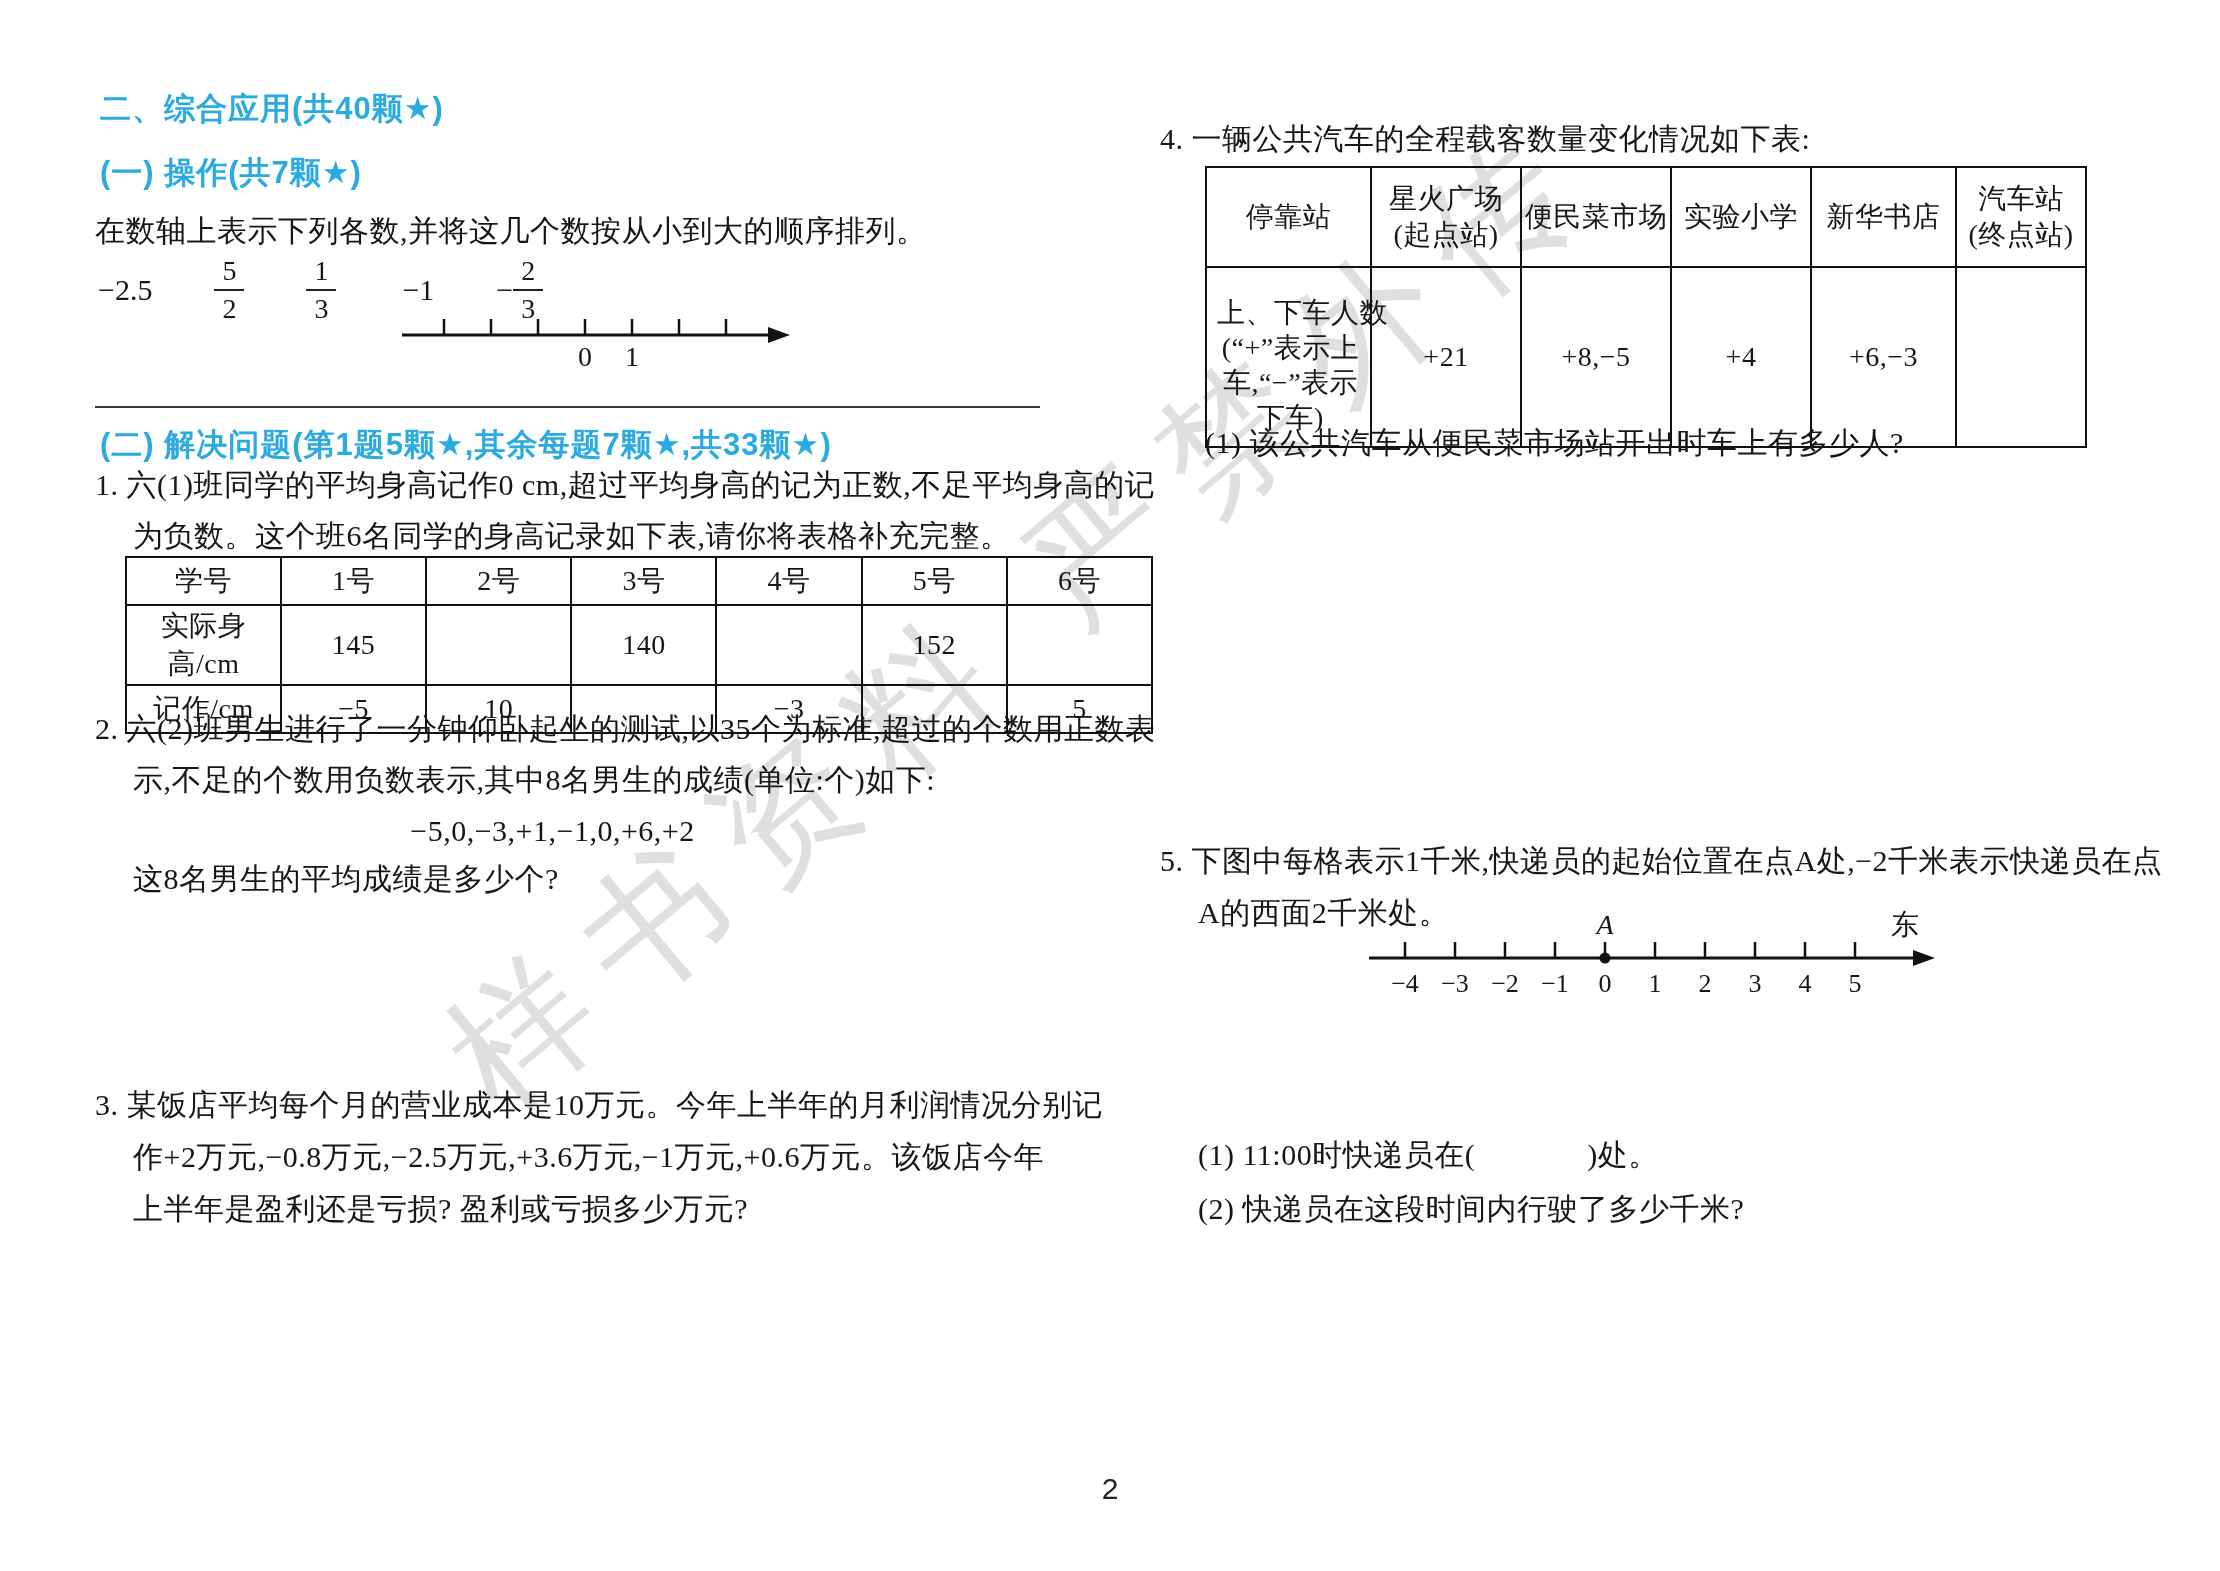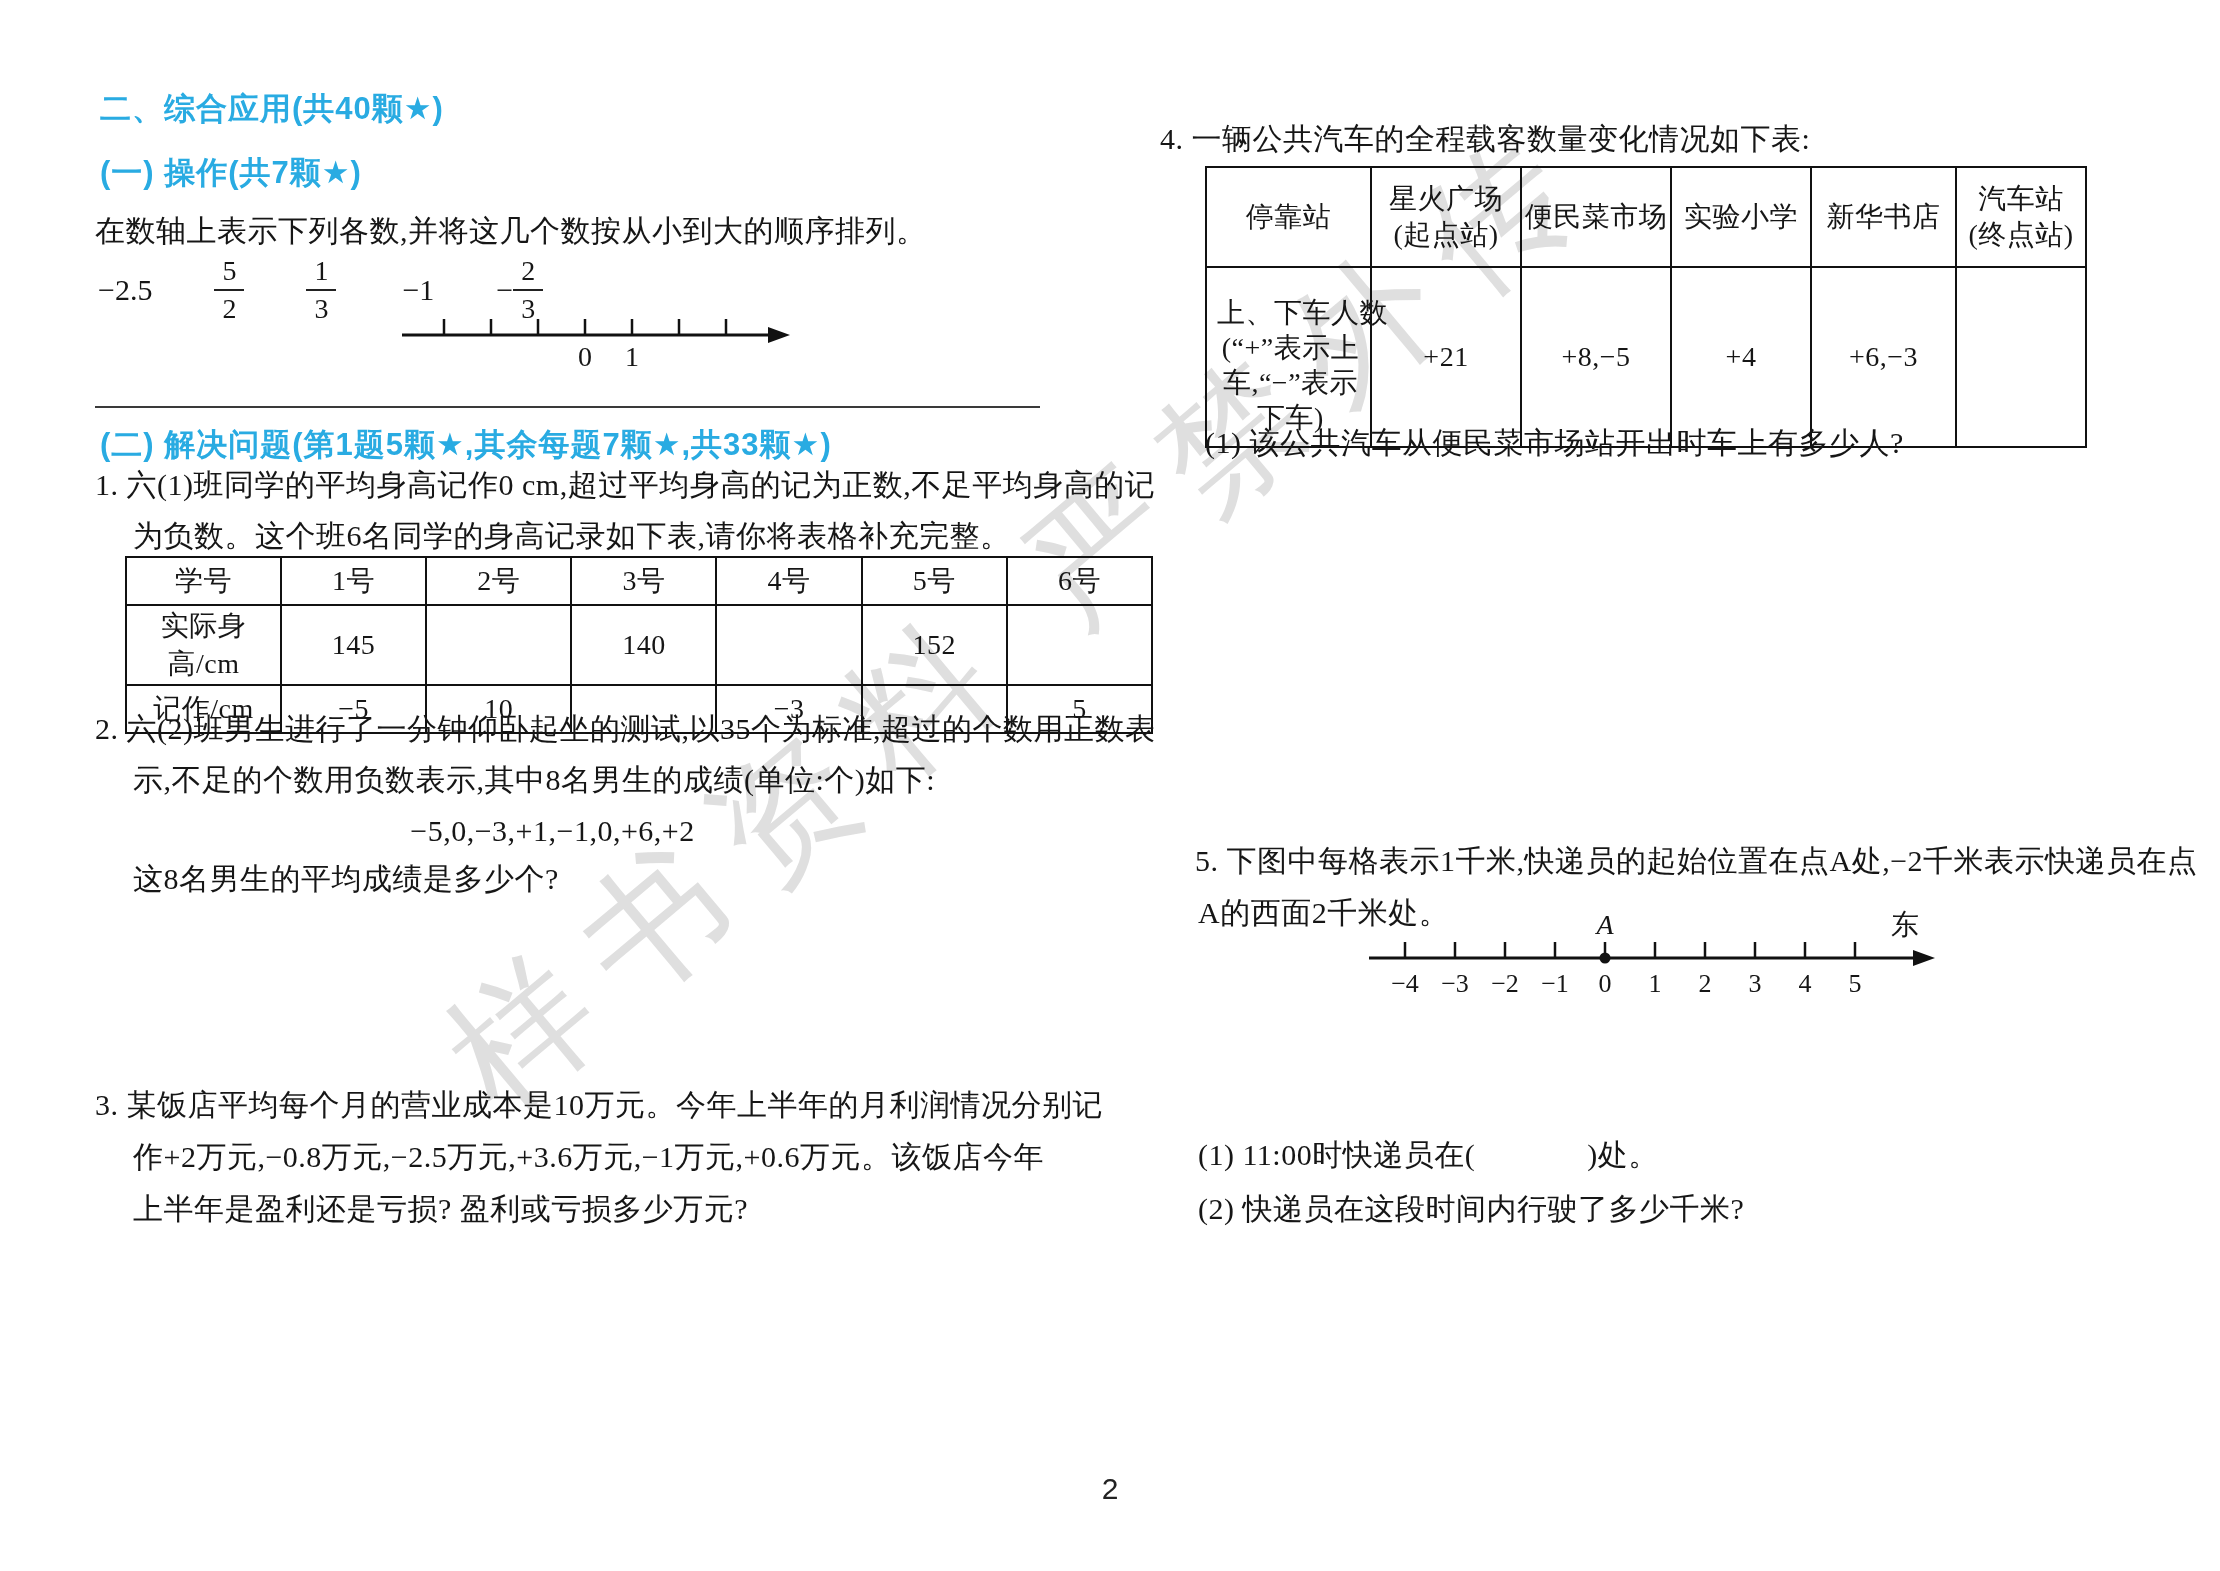--- a/index.html
+++ b/index.html
@@ -206,21 +206,21 @@
         <td>+4</td>
         <td>+6,−3</td>
         <td></td>
       </tr>
     </tbody>
       </table>
   </div>
 
   <div class="abs t-line" style="left:1205px;top:424px;">(1) 该公共汽车从便民菜市场站开出时车上有多少人?</div>
 
-  <div class="abs t-line" style="left:1160px;top:842px;margin-left:35px;">5. 下图中每格表示1千米,快递员的起始位置在点A处,−2千米表示快递员在点</div>
+  <div class="abs t-line" style="left:1160px;top:842px;">5. 下图中每格表示1千米,快递员的起始位置在点A处,−2千米表示快递员在点</div>
   <div class="abs t-line" style="left:1198px;top:894px;">A的西面2千米处。</div>
 
   <svg class="abs" style="left:1365px;top:908px;" width="575" height="98" viewBox="0 0 575 98">
     <text x="540" y="26" font-size="28" text-anchor="middle" fill="#161616">东</text>
     <text x="240" y="26" font-size="28" font-style="italic" text-anchor="middle" fill="#161616">A</text>
     <line x1="4" y1="50" x2="550" y2="50" stroke="#111" stroke-width="3"></line>
     <polygon points="548,42 570,50 548,58" fill="#111"></polygon>
     <line x1="40" y1="34" x2="40" y2="51" stroke="#111" stroke-width="2.5"></line>
     <line x1="90" y1="34" x2="90" y2="51" stroke="#111" stroke-width="2.5"></line>
     <line x1="140" y1="34" x2="140" y2="51" stroke="#111" stroke-width="2.5"></line>

